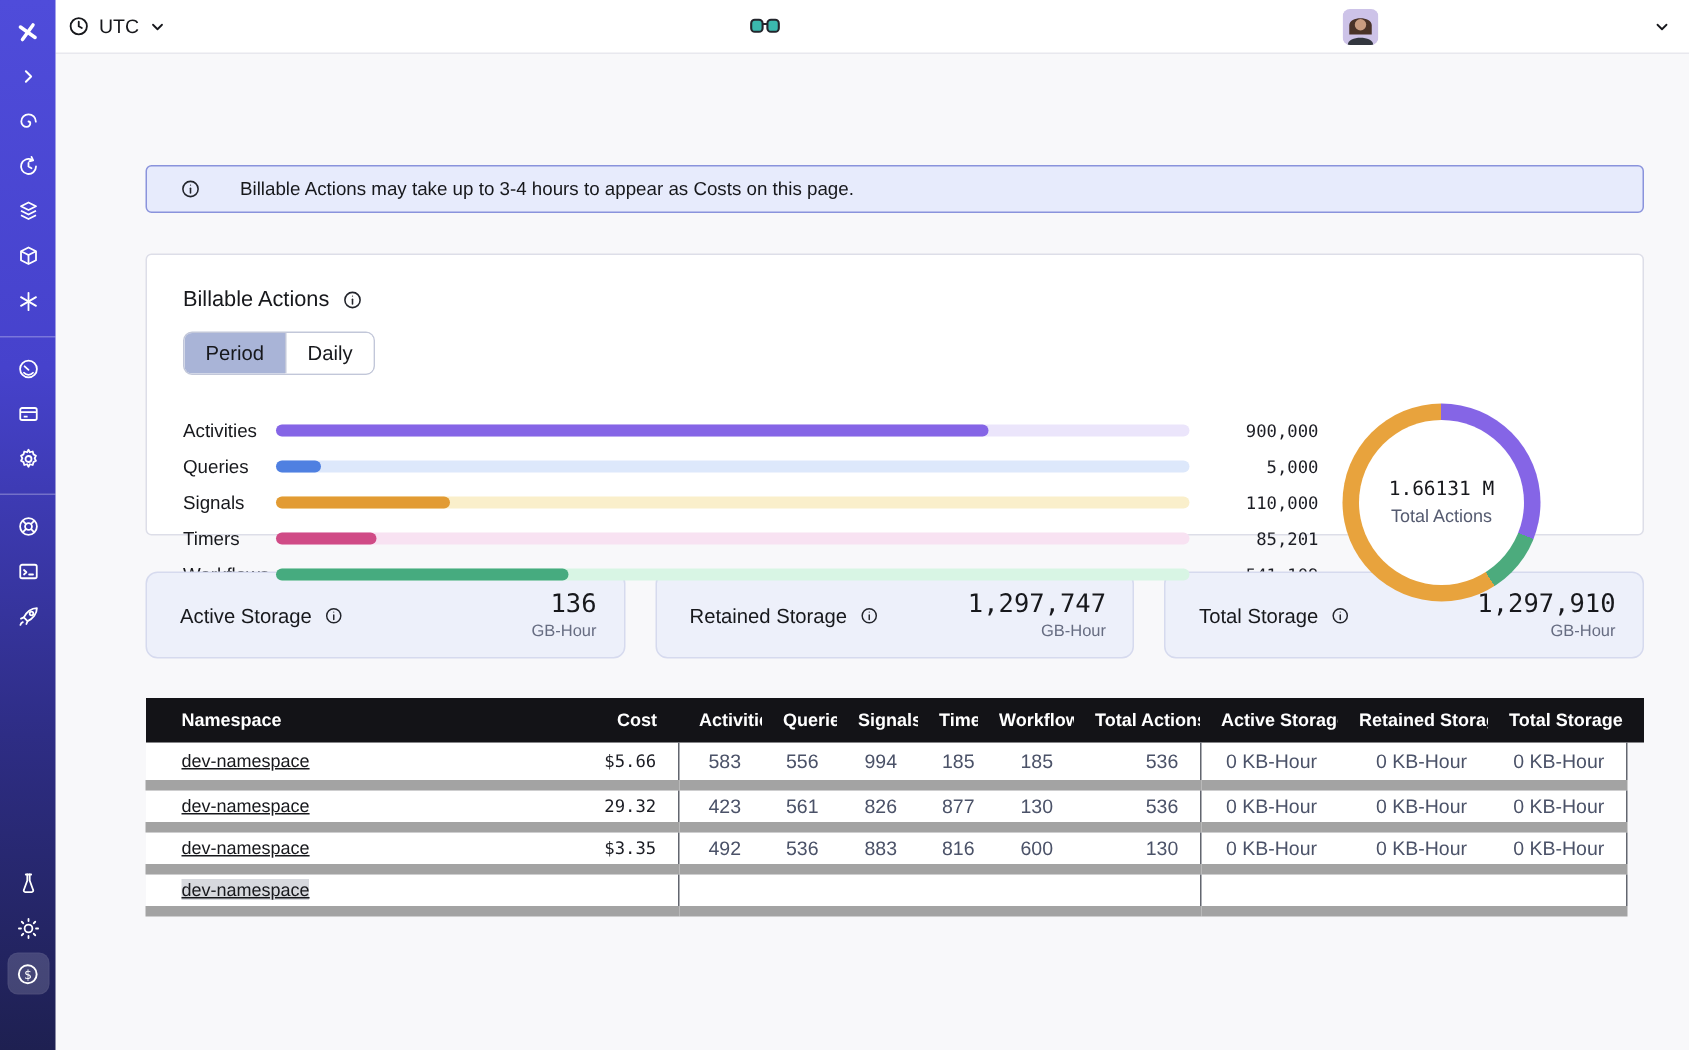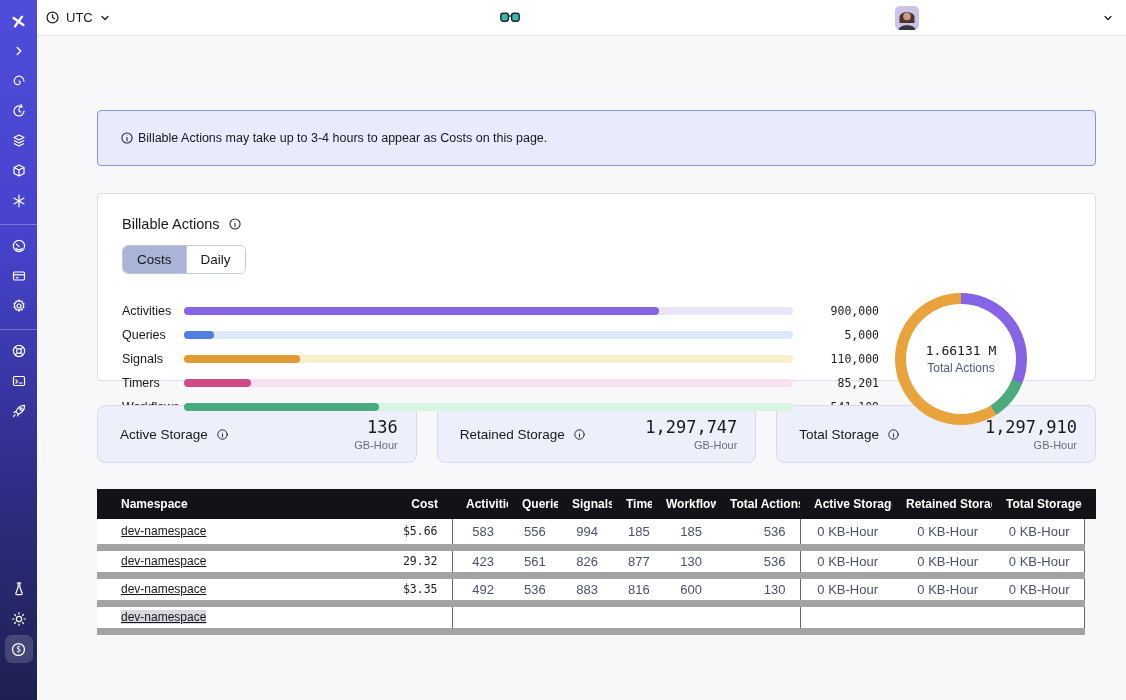--- a/index.html
+++ b/index.html
@@ -30,22 +30,22 @@
 
   
   .content { position:absolute; left:37px; top:36px; width:1089px; height:664px; padding:54px 30px 0 60px; }
 
   .page-head { display:flex; justify-content:space-between; align-items:flex-start; }
   .page-title { font-size:25px; font-weight:600; line-height:28px; letter-spacing:.2px; }
   .page-sub { margin-top:6px; font-size:11px; color:#3e4150; }
   .period-btn { display:flex; align-items:center; gap:8px; height:33px; padding:0 14px; background:#fff;
     border:1px solid #b4b7c5; border-radius:8px; font-size:13.5px; font-weight:500; color:#17181c; cursor:pointer; }
 
-  .banner { margin-top:20px; height:56px; background:#e7ebfc; border:1px solid #8a93dc; border-radius:4px;
-    display:flex; align-items:center; gap:4px; padding:0 22px; font-size:12.5px; color:#17181c; }
+  .banner { margin-top:20px; height:32px; background:#e7ebfc; border:1px solid #8a93dc; border-radius:4px;
+    display:flex; align-items:center; gap:26px; padding:0 22px; font-size:12.5px; color:#17181c; }
 
   .info-i { display:inline-flex; flex-shrink:0; }
 
   
   .card { margin-top:27px; background:#fff; border:1px solid #dddee8; border-radius:4px; height:188px; padding:22px 24px; }
   .card-title { display:flex; align-items:center; gap:8px; font-size:14.5px; font-weight:500; }
   .seg { display:inline-flex; margin-top:13px; border:1px solid #c2c7d9; border-radius:6px; overflow:hidden; background:#fff; }
   .seg-btn { font-size:13.5px; padding:6px 14px; background:#fff; border:none; color:#17181c; cursor:pointer; font-family:inherit; }
   .seg-btn.active { background:#a9b4d7; }
   .seg-btn + .seg-btn { border-left:1px solid #c2c7d9; }
@@ -264,21 +264,21 @@
       <span class="info-i">
         <svg width="14" height="14" viewBox="0 0 16 16" fill="none" stroke="#23252c" stroke-width="1.2" stroke-linecap="round">
           <circle cx="8" cy="8" r="5.8"></circle>
             <path d="M8 7.4 V11"></path>
             <circle cx="8" cy="5" r="0.5" fill="#23252c" stroke="none"></circle>
         </svg>
       </span>
     </div>
 
     <div class="seg">
-      <button class="seg-btn active">Costs</button>
+      <button class="seg-btn active">Period</button>
       <button class="seg-btn">Daily</button>
     </div>
 
     <div class="chart-flex">
       <div class="bars">
         <div class="bar-row">
           <span class="bar-label">Activities</span>
           <div class="bar-track" style="background: rgb(235, 229, 251);">
               <div class="bar-fill" style="width: 78%; background: rgb(133, 101, 230);"></div>
             </div>

